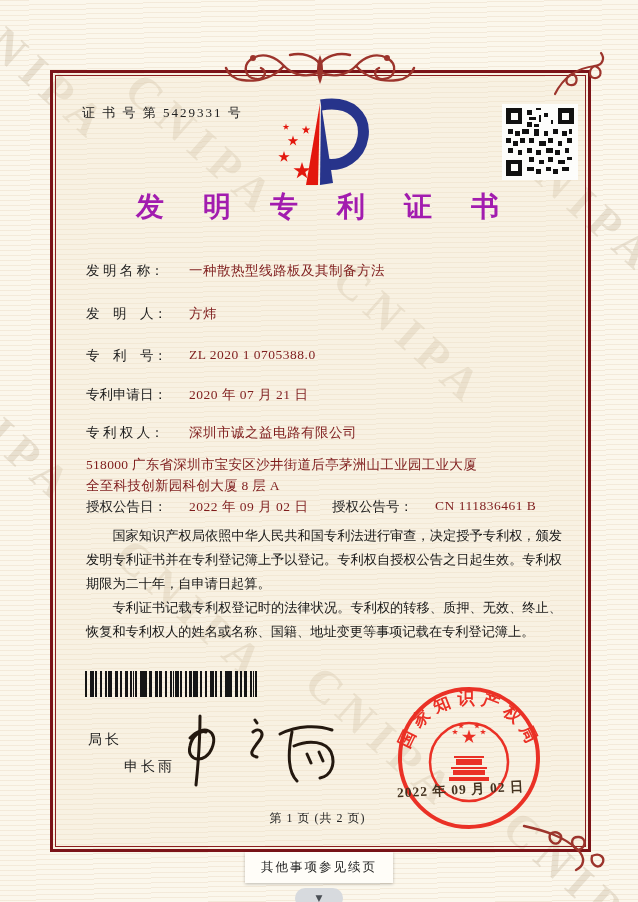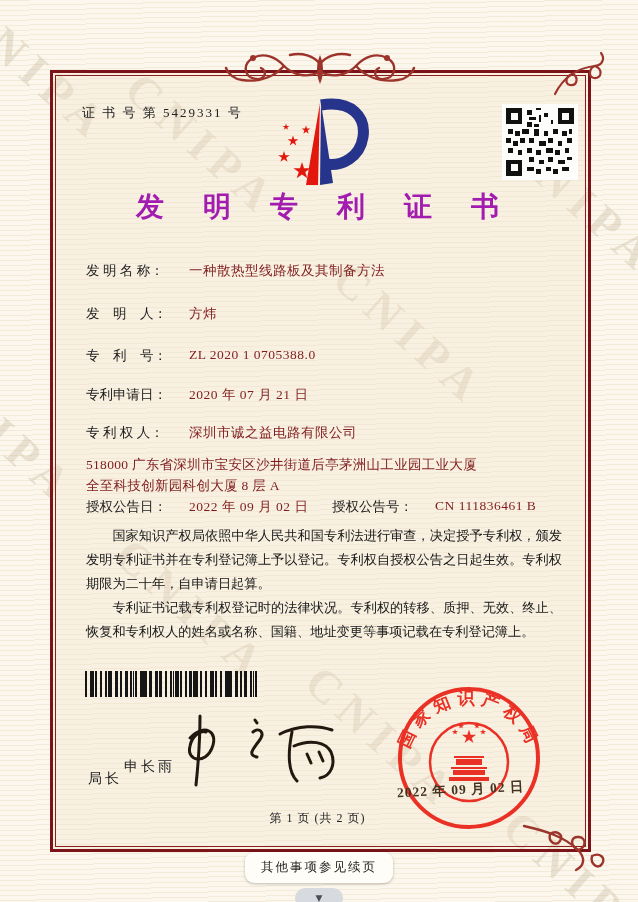--- a/index.html
+++ b/index.html
@@ -37,34 +37,34 @@
   .fvalue.addr{width:404px;line-height:1.55;letter-spacing:0.3px;}
   .paras{position:absolute;left:86px;top:524px;width:476px;z-index:2;}
   .paras p{margin:0;text-indent:2em;font-size:13.2px;line-height:1.82;text-align:justify;color:#171717;}
   .barcode{
     position:absolute;left:85px;top:671px;width:172px;height:26px;z-index:2;
     background:
       repeating-linear-gradient(90deg,#151515 0 2px,transparent 2px 5px),
       repeating-linear-gradient(90deg,#151515 0 1px,transparent 1px 8px),
       repeating-linear-gradient(90deg,transparent 0 6px,#151515 6px 9px,transparent 9px 17px);
   }
-  .director-role{position:absolute;left:88px;top:770px;font-size:14px;letter-spacing:3px;z-index:2;}
+  .director-role{position:absolute;left:88px;top:731px;font-size:14px;letter-spacing:3px;z-index:2;}
   .director-name{position:absolute;left:88px;top:758px;font-size:14px;letter-spacing:3px;z-index:2;margin-left:36px;}
   .sig{position:absolute;left:160px;top:710px;z-index:2;}
   .seal{position:absolute;left:393px;top:682px;z-index:3;opacity:0.93;}
   .seal-date{
     position:absolute;left:397px;top:781px;z-index:4;white-space:nowrap;
     font-size:13.5px;font-weight:bold;letter-spacing:1px;color:#44321f;
     transform:rotate(-3deg);
   }
   .page-info{position:absolute;left:50px;top:810px;width:535px;text-align:center;font-size:12px;letter-spacing:1px;z-index:2;color:#222;}
   .note-box{
     position:absolute;left:50%;top:852px;transform:translateX(-50%);z-index:6;
     background:#fffdf8;box-shadow:0 1px 3px rgba(0,0,0,0.25);
-    padding:7px 16px;font-size:12.5px;letter-spacing:2px;color:#222;white-space:nowrap;border-radius:9px;
+    padding:7px 16px;font-size:12.5px;letter-spacing:2px;color:#222;white-space:nowrap;
   }
   .scroll-pill{
     position:absolute;left:50%;top:888px;transform:translateX(-50%);z-index:6;
     width:48px;height:20px;border-radius:10px;background:#d7dade;
     display:flex;align-items:center;justify-content:center;
     font-size:9px;color:#4a4f55;cursor:pointer;
     font-family:"DejaVu Sans","Liberation Sans",sans-serif;
   }
 </style>
 </head>

